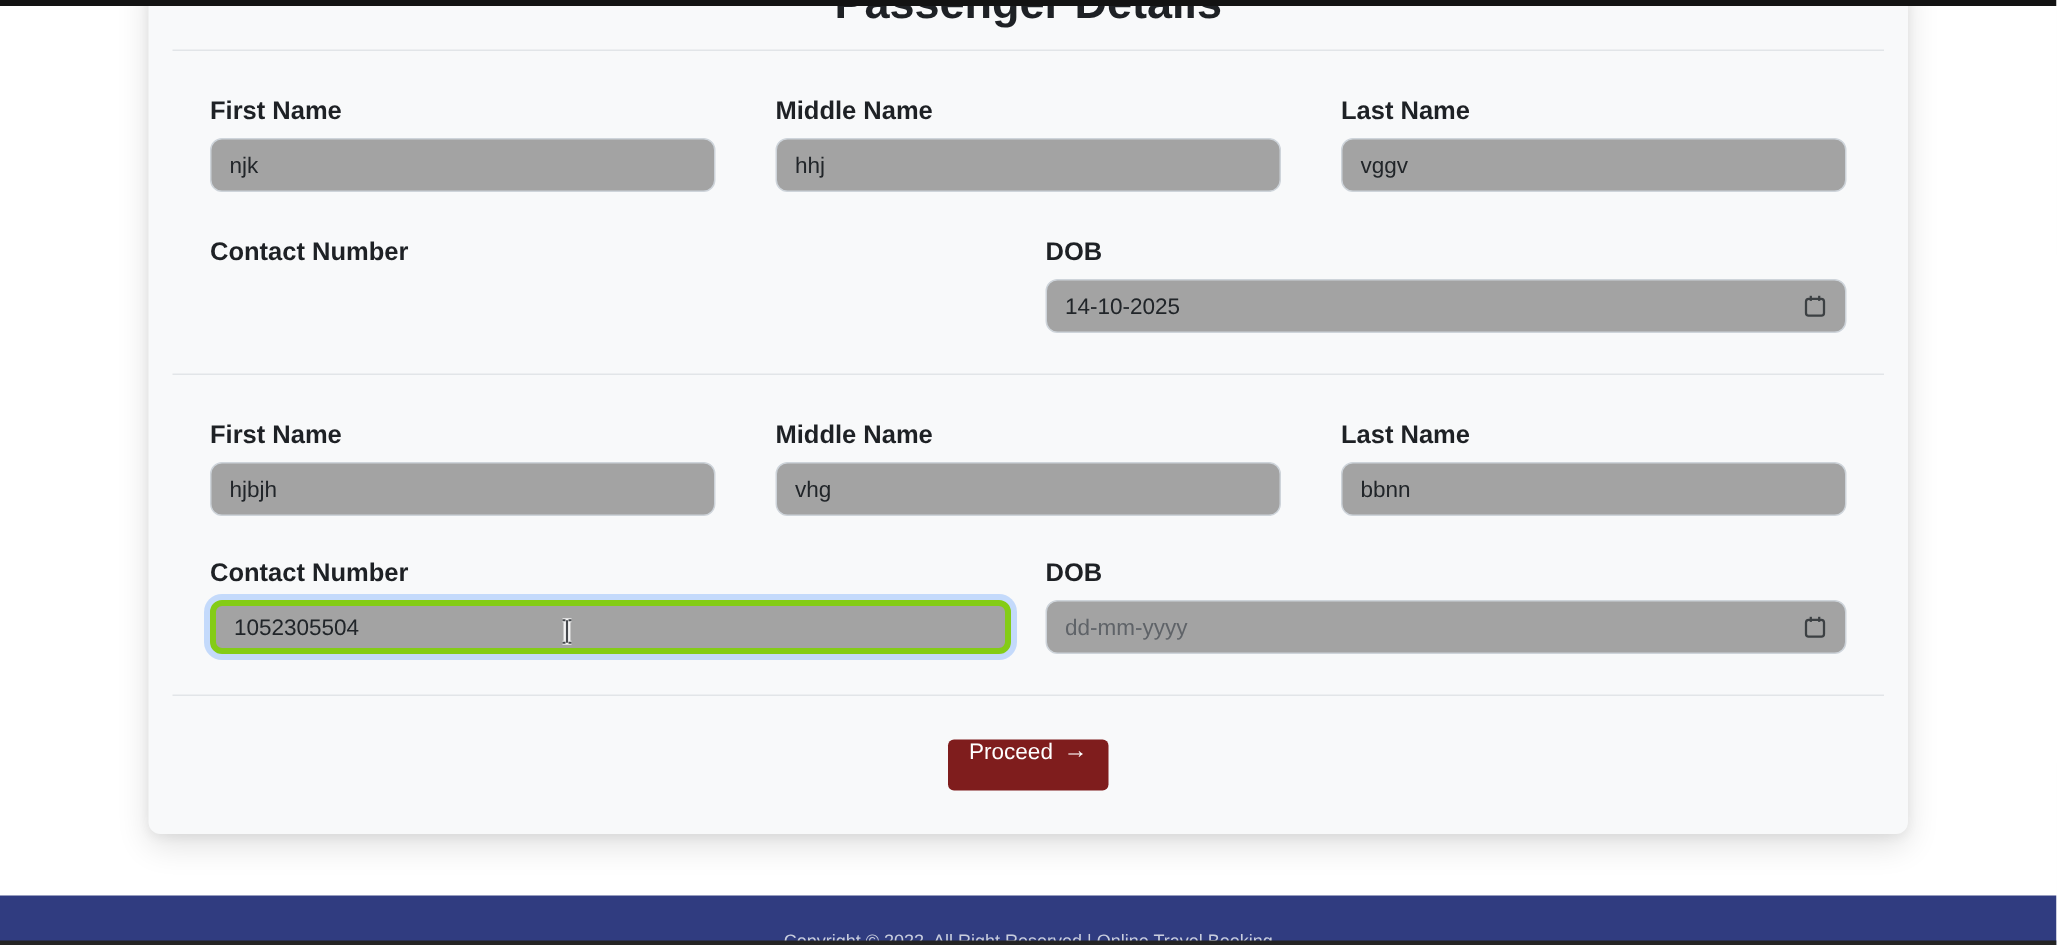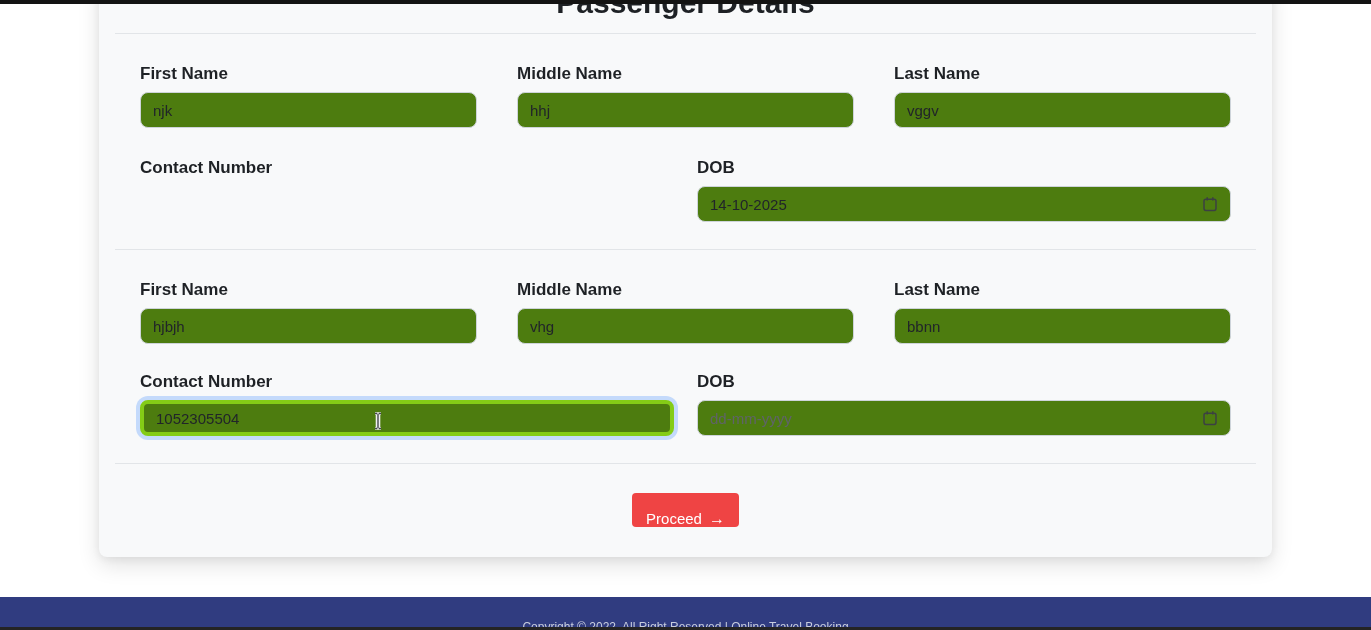--- a/index.html
+++ b/index.html
@@ -60,21 +60,21 @@
     display: block;
     font-size: 17px;
     line-height: 20px;
     font-weight: bold;
     color: #1e2125;
     margin-bottom: 8px;
   }
   .text-input {
     width: 100%;
     height: 36px;
-    background: #4d7c0f;
+    background: #a3a3a3;
     border: 1px solid #ced4da;
     border-radius: 8px;
     padding: 0 12px;
     font-family: "Liberation Sans", sans-serif;
     font-size: 15px;
     color: #212529;
     outline: none;
   }
   .text-input::placeholder { color: #5f6368; }
   .text-input.focused {
@@ -90,23 +90,23 @@
     pointer-events: auto;
     cursor: pointer;
   }
   .button-row {
     margin-top: 29px;
     padding-bottom: 29px;
     text-align: center;
   }
   .proceed-btn {
     display: inline-flex;
-    align-items: flex-end;
+    align-items: flex-start;
     gap: 7px;
-    background: #ef4444;
+    background: #7f1d1d;
     color: #ffffff;
     border: none;
     border-radius: 4px;
     height: 34px;
     padding: 0 14px;
     font-family: "Liberation Sans", sans-serif;
     font-size: 15px;
     cursor: pointer;
   }
   .proceed-btn .arrow { font-size: 16px; line-height: 1; }

